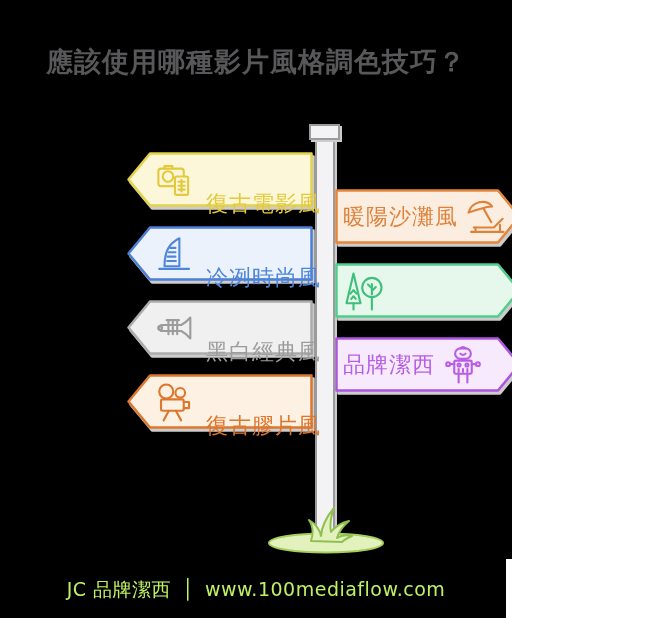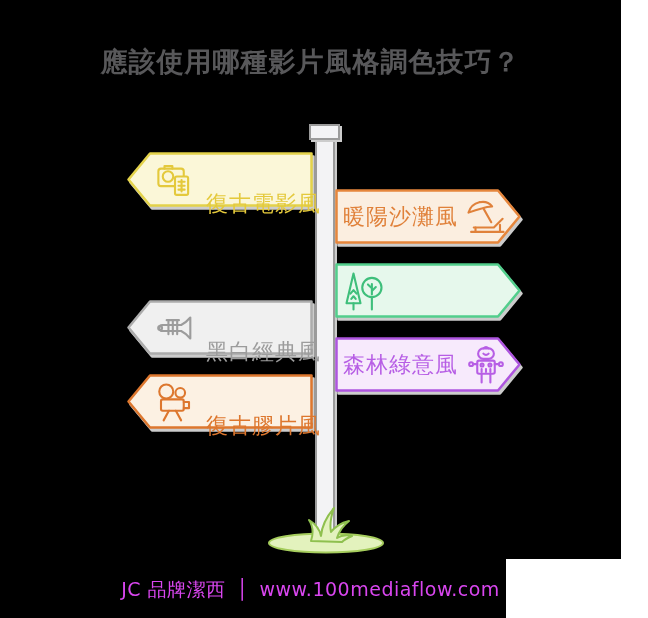--- a/index.html
+++ b/index.html
@@ -1,17 +1,17 @@
 <!DOCTYPE html>
 <html><head>
 <meta charset="utf-8">
 <style>
   html,body{margin:0;padding:0;}
   body{font-family:"DejaVu Sans","Liberation Sans",sans-serif;}
-  .stage{position:relative;width:621px;height:618px;overflow:hidden;background:#000;}
+  .stage{position:relative;width:512px;height:618px;overflow:hidden;background:#000;}
 
   .page-title{position:absolute;top:44px;left:0;width:100%;text-align:center;
     font-size:27px;font-weight:bold;letter-spacing:1px;}
 
   
   .pole{position:absolute;left:315px;top:138px;width:20px;height:404px;
     box-sizing:border-box;border:2px solid #9B9B9B;background:#F3F3F5;
     filter:drop-shadow(2px 2px 0 #cccccc);}
   .pole-cap{position:absolute;left:309px;top:124px;width:31px;height:16px;
     box-sizing:border-box;border:2px solid #9B9B9B;background:#F1F1F3;
@@ -63,20 +63,35 @@
           <rect x="5" y="11" width="29" height="20" rx="3"></rect>
           <circle cx="16" cy="20" r="6"></circle>
           <rect class="fillpatch" x="24" y="20" width="15" height="21" rx="2"></rect>
           <path d="M31.5,24 V37 M28,26 h7 M28,30.5 h7 M28,35 h7"></path>
         </svg>
       </span>
       <span class="lbl">復古電影風</span>
     </div>
   </div>
 
+  <div class="sign left-sign" style="top: 226px; --fill: #ECF2FB; --stroke: #4C7ED3; --text: #4E86DB;">
+    <svg class="shape" viewBox="0 0 186 55">
+      <polygon points="23,1.5 184.5,1.5 184.5,53.5 23,53.5 1.5,27.5"></polygon>
+      </svg>
+    <div class="content">
+      <span class="icn">
+        <svg viewBox="0 0 48 48">
+          <path d="M29,6 L29,38 H12 C12,21 17,12 29,6 Z"></path>
+          <path d="M15,32 h10 M15.5,27 h9 M17,22 h7.5 M18.5,17 h6"></path>
+          <path d="M6,41 H40"></path>
+        </svg>
+      </span>
+      <span class="lbl">冷冽時尚風</span>
+    </div>
+  </div>
 
   <div class="sign left-sign" style="top: 374px; --fill: #FCF1E3; --stroke: #DD772E; --text: #DD772E;">
     <svg class="shape" viewBox="0 0 186 55">
       <polygon points="23,1.5 184.5,1.5 184.5,53.5 23,53.5 1.5,27.5"></polygon>
       </svg>
     <div class="content">
       <span class="icn">
         <svg viewBox="0 0 48 48">
           <circle cx="14" cy="12" r="8"></circle>
           <circle cx="30" cy="13.5" r="5.5"></circle>
@@ -140,21 +155,21 @@
         </svg>
       </span>
     </div>
   </div>
 
   <div class="sign right-sign" style="top: 337px; --fill: #F7EAFC; --stroke: #AE55DF; --text: #B75EE5;">
     <svg class="shape" viewBox="0 0 186 55">
       <polygon points="1.5,1.5 163,1.5 184.5,27.5 163,53.5 1.5,53.5"></polygon>
       </svg>
     <div class="content">
-      <span class="lbl">森林綠意風</span>
+      <span class="lbl">品牌潔西</span>
       <span class="icn">
         <svg viewBox="0 0 48 48">
           <path d="M21,5 Q24,2 27,5"></path>
           <rect x="15" y="5" width="18" height="12" rx="6"></rect>
           <path d="M21,11 Q24,14 27,11"></path>
           <rect x="14" y="19" width="20" height="15" rx="2"></rect>
           <circle cx="19.5" cy="24" r="1.7"></circle>
           <circle cx="28.5" cy="24" r="1.7"></circle>
           <path d="M19,28.5 V32 M24,28.5 V32 M29,28.5 V32"></path>
           <path d="M14,23 H9 M34,23 H39"></path>
@@ -164,19 +179,19 @@
         </svg>
       </span>
     </div>
   </div>
 
   <svg class="grass" viewBox="0 0 125 58">
     <ellipse cx="61" cy="45" rx="57" ry="9.5" stroke-width="2" style="fill: rgb(227, 242, 189); stroke: rgb(166, 205, 93);"></ellipse>
     <path d="M46,43 Q50,31 44,22 Q54,28 56,38 Q57,24 69,10 Q64,24 66,34 Q72,26 84,23 Q75,30 72,40 Q78,36 87,38 Q80,41 77,44 Z" stroke-width="2" stroke-linejoin="round" stroke-linecap="round" style="fill: rgb(227, 242, 189); stroke: rgb(143, 192, 79);"></path>
   </svg>
 
-  <div class="footer" style="color: #d946ef;">
+  <div class="footer" style="color: #bef264;">
     <span>JC 品牌潔西</span><span class="sep">│</span><span>www.100mediaflow.com</span>
   </div>
 
   <div class="white-cover" style="background: rgb(255, 255, 255);"></div>
 
 </div>
 
 </body></html>

